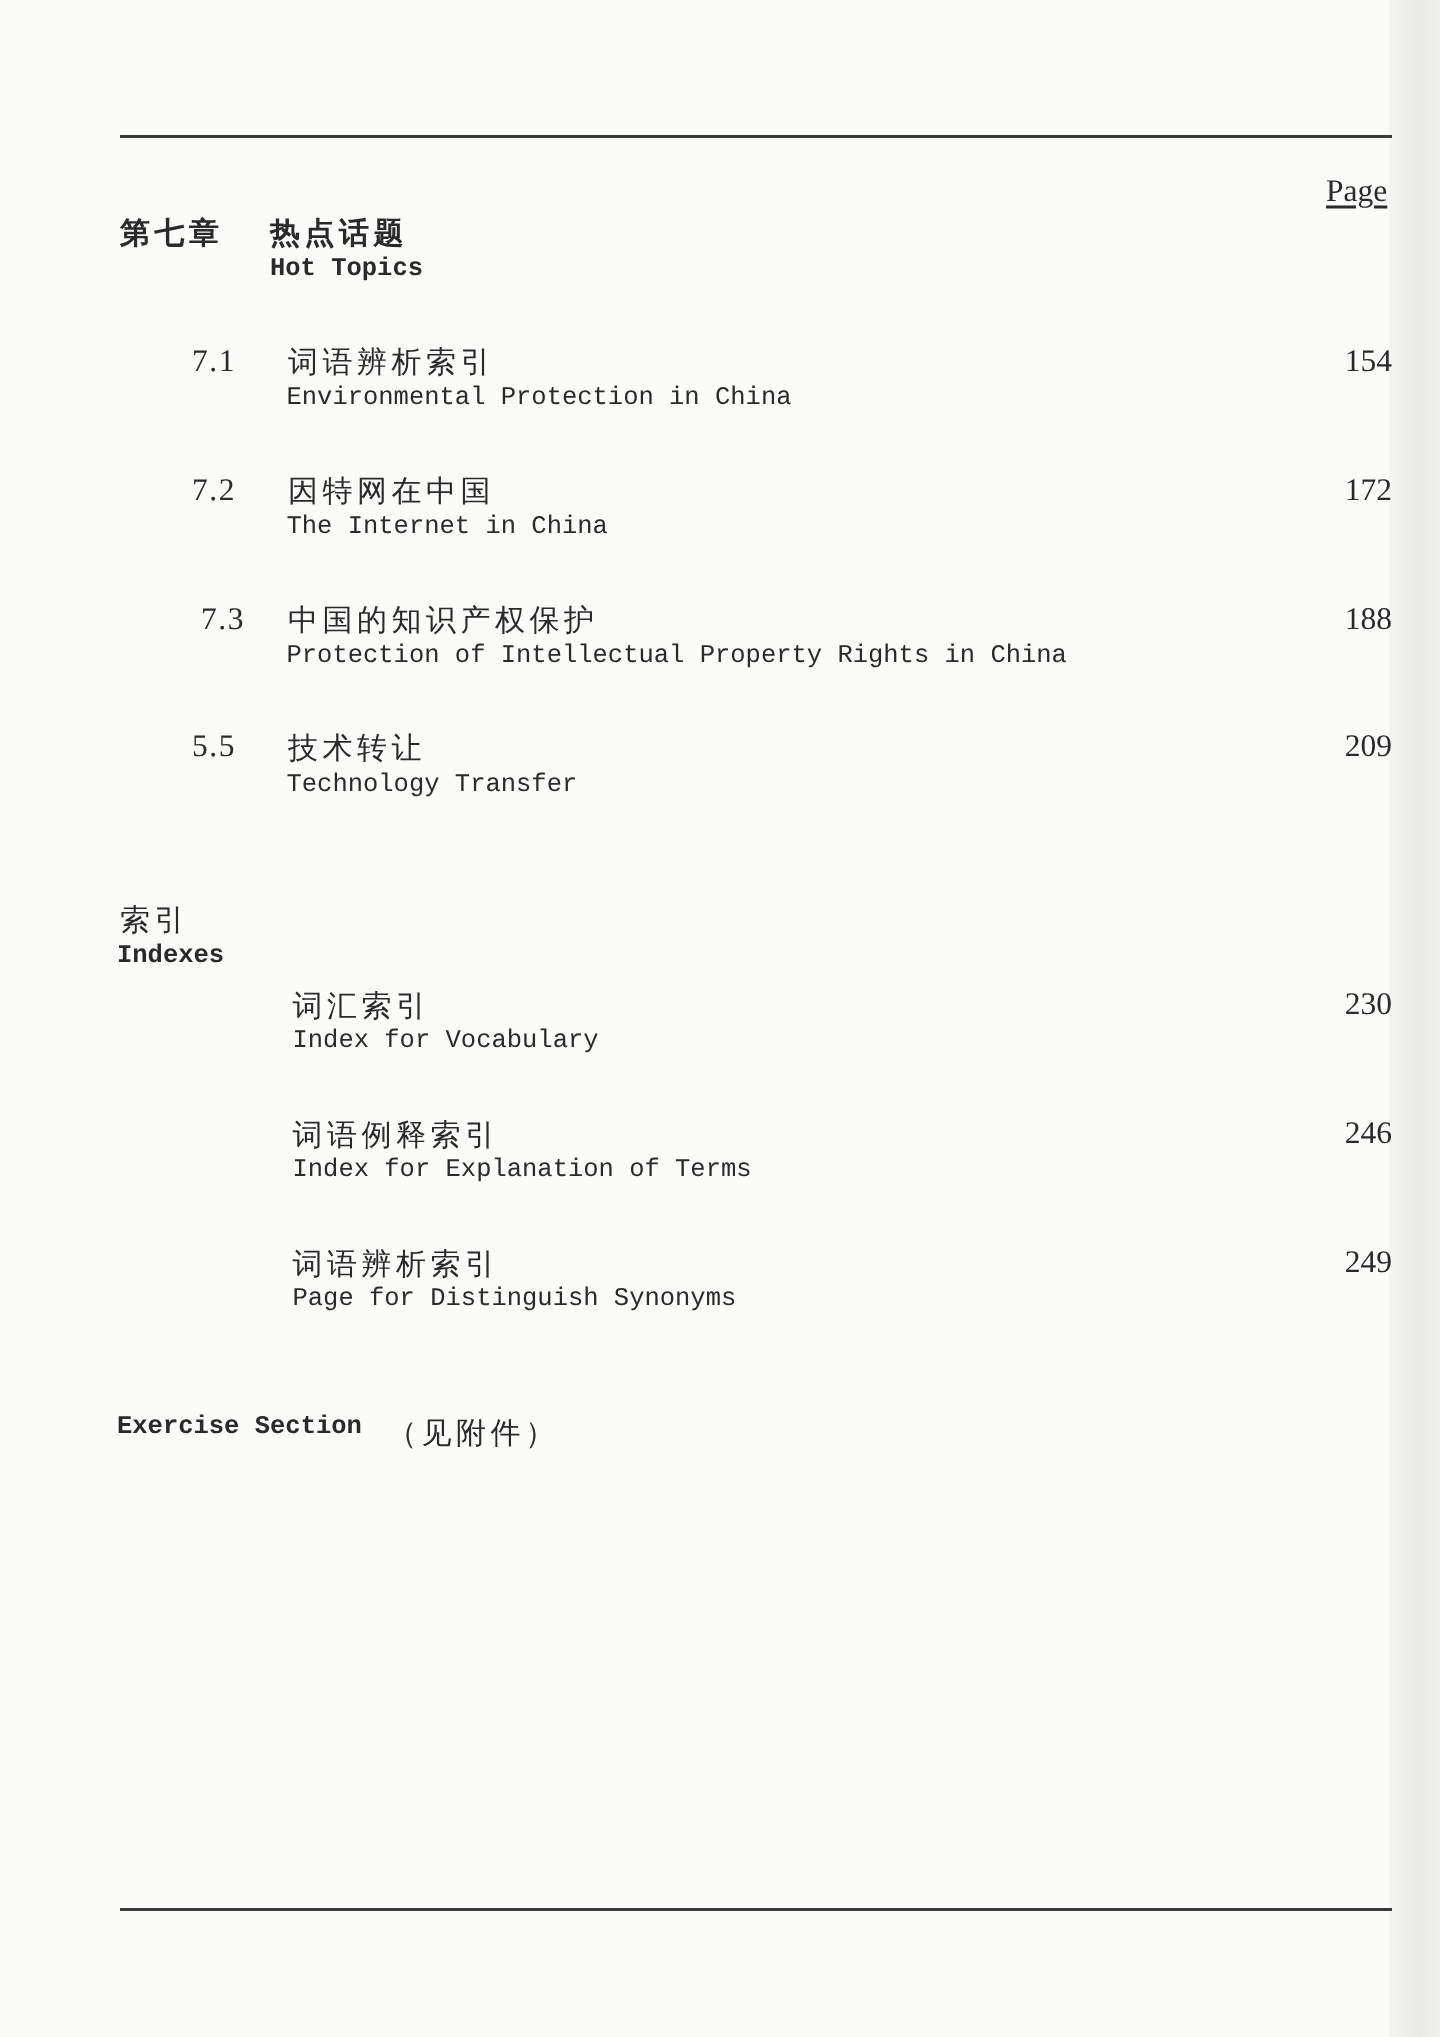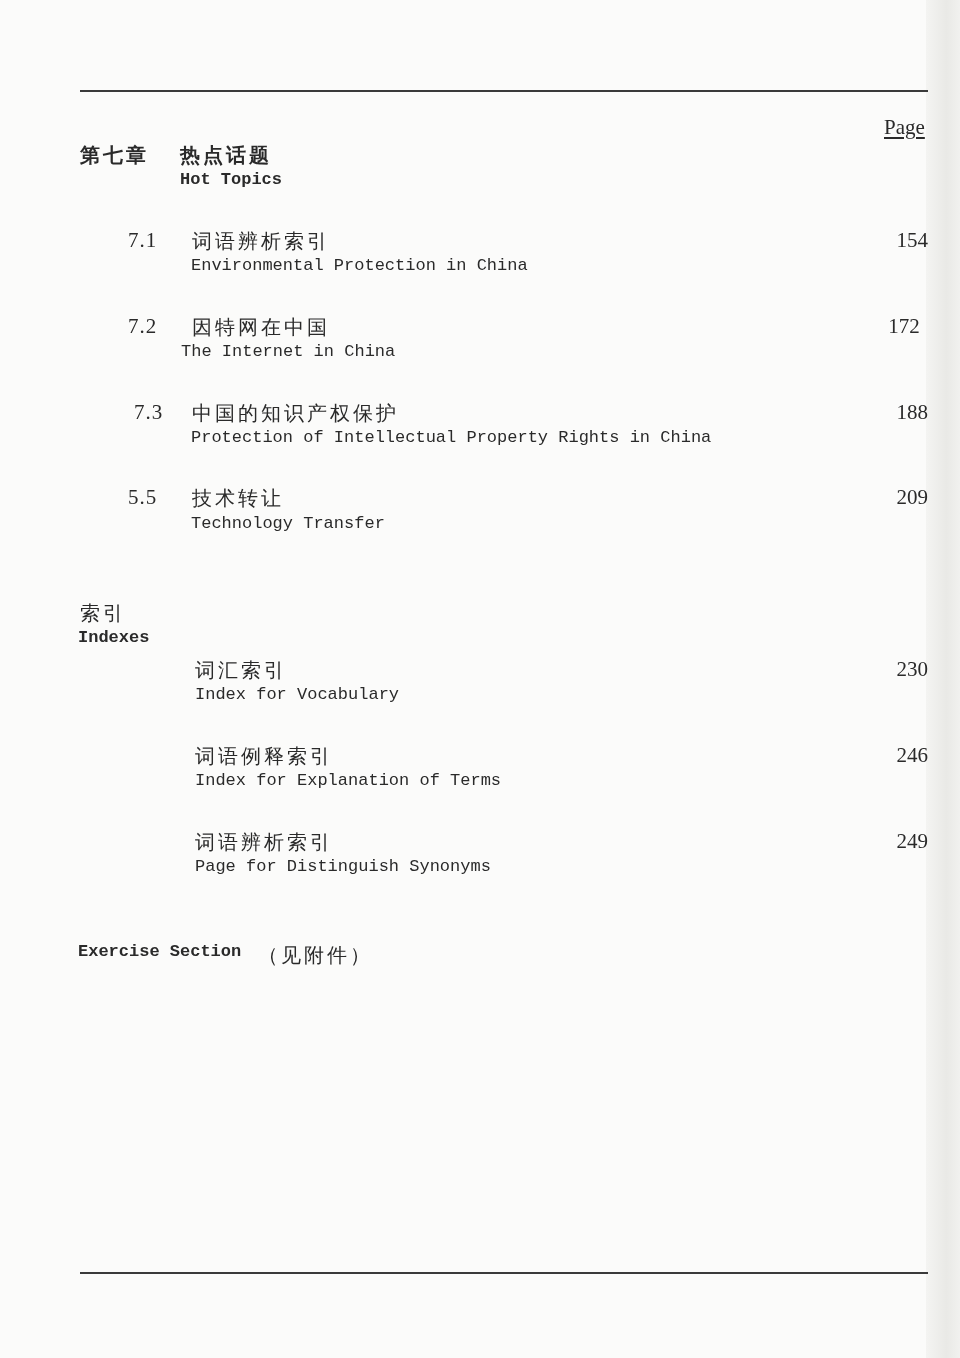--- a/index.html
+++ b/index.html
@@ -44,22 +44,22 @@
 <div>
   <div class="abs num" style="left:128px; top:228px;">7.1</div>
   <div class="abs cn" style="left:192px; top:228px;">词语辨析索引</div>
   <div class="abs en" style="left:191px; top:256px;">Environmental Protection in China</div>
   <div class="pg" style="top:228px;">154</div>
 </div>
 
 <div>
   <div class="abs num" style="left:128px; top:314px;">7.2</div>
   <div class="abs cn" style="left:192px; top:314px;">因特网在中国</div>
-  <div class="abs en" style="left:181px; top:342px;">The Internet in China</div>
-  <div class="pg" style="top:314px;text-align:center;">172</div>
+  <div class="abs en" style="left:191px; top:342px;">The Internet in China</div>
+  <div class="pg" style="top:314px;">172</div>
 </div>
 
 <div>
   <div class="abs num" style="left:134px; top:400px;">7.3</div>
   <div class="abs cn" style="left:192px; top:400px;">中国的知识产权保护</div>
   <div class="abs en" style="left:191px; top:428px;">Protection of Intellectual Property Rights in China</div>
   <div class="pg" style="top:400px;">188</div>
 </div>
 
 <div>

